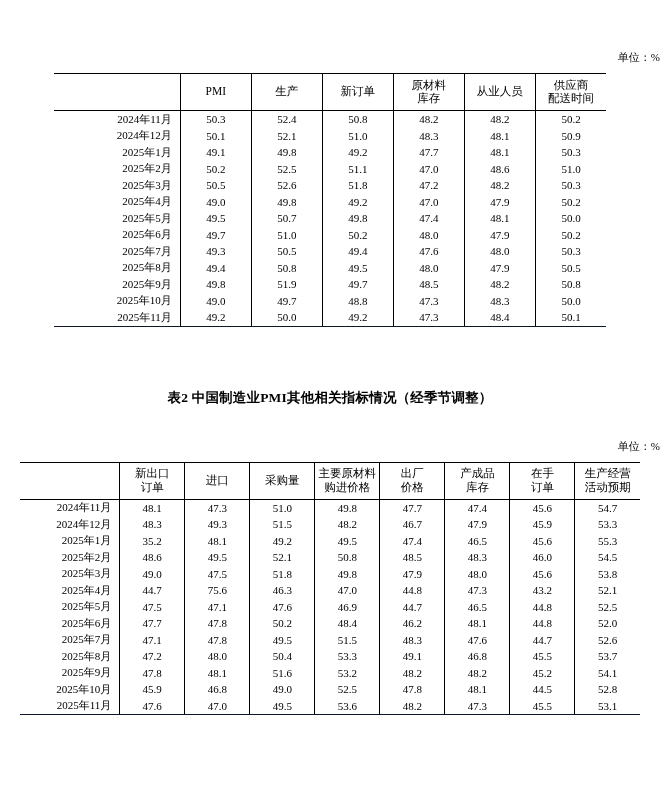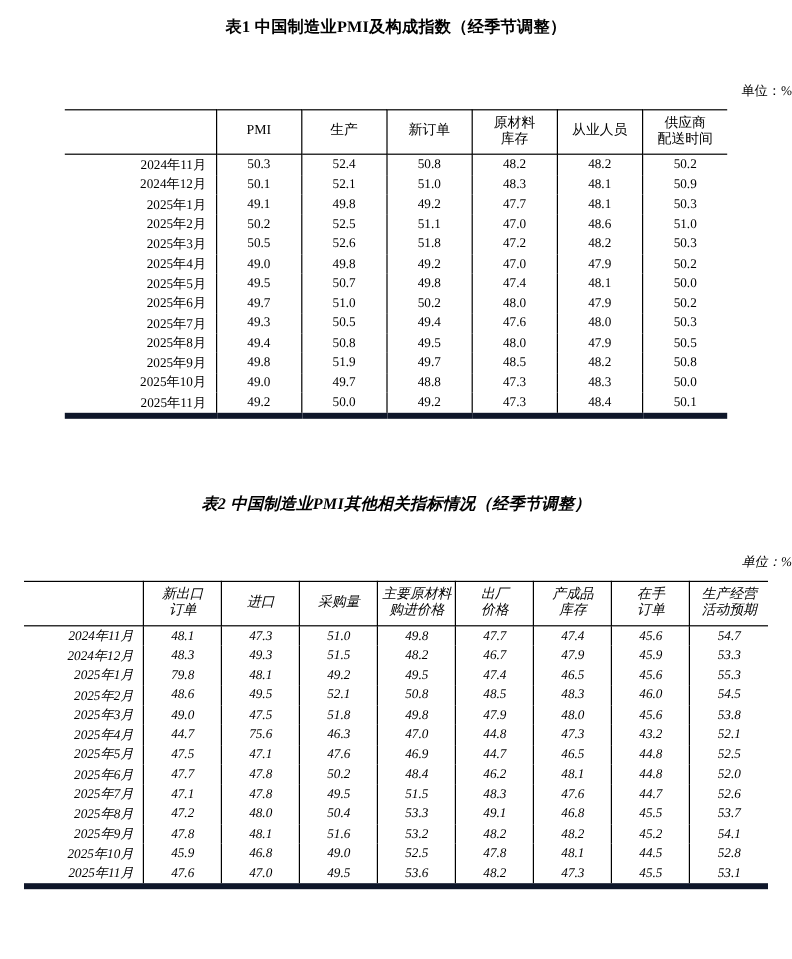--- a/index.html
+++ b/index.html
@@ -74,41 +74,40 @@
     width: 118px;
     white-space: nowrap;
   }
   table.pmi tbody td.val {
     border-right: 1px solid #000;
   }
   table.pmi tbody td.lastval {
     border-right: none;
   }
   table.pmi tbody tr:last-child td {
-    border-bottom: 5px solid #0f172a;
+    border-bottom: 1px solid #0f172a;
     margin-top: 16px;
   }
   .t1wrap { padding-top: 14px; }
-  .t2wrap { padding-top: 0; font-style: italic; }
+  .t2wrap { padding-top: 0; }
   .block-gap { height: 62px; }
   .tbl-holder { width: 620px; margin: 0 auto; }
   
   .t1 .c-rl { width: 118px; }
   .t1 .c-d  { width: 71px; }
   
   .t2 .c-rl { width: 92px; }
   .t2 .c-d  { width: 66px; }
 </style>
 </head>
 <body>
 
 <div class="page">
 
   <div class="t1wrap">
-    <div class="title">表1 中国制造业PMI及构成指数（经季节调整）</div>
     <div style="height:36px"></div>
     <div class="unit">单位：%</div>
     <div style="height:8px"></div>
     <div class="tbl-holder">
       <table class="pmi t1">
         <colgroup>
           <col class="c-rl">
             <col class="c-d">
             <col class="c-d">
             <col class="c-d">
@@ -337,21 +336,21 @@
             <td class="val">49.3</td>
             <td class="val">51.5</td>
             <td class="val">48.2</td>
             <td class="val">46.7</td>
             <td class="val">47.9</td>
             <td class="val">45.9</td>
             <td class="lastval">53.3</td>
           </tr>
           <tr>
             <td class="rowlabel" style="width:92px">2025年1月</td>
-            <td class="val">79.8</td>
+            <td class="val">35.2</td>
             <td class="val">48.1</td>
             <td class="val">49.2</td>
             <td class="val">49.5</td>
             <td class="val">47.4</td>
             <td class="val">46.5</td>
             <td class="val">45.6</td>
             <td class="lastval">55.3</td>
           </tr>
           <tr>
             <td class="rowlabel" style="width:92px">2025年2月</td>

